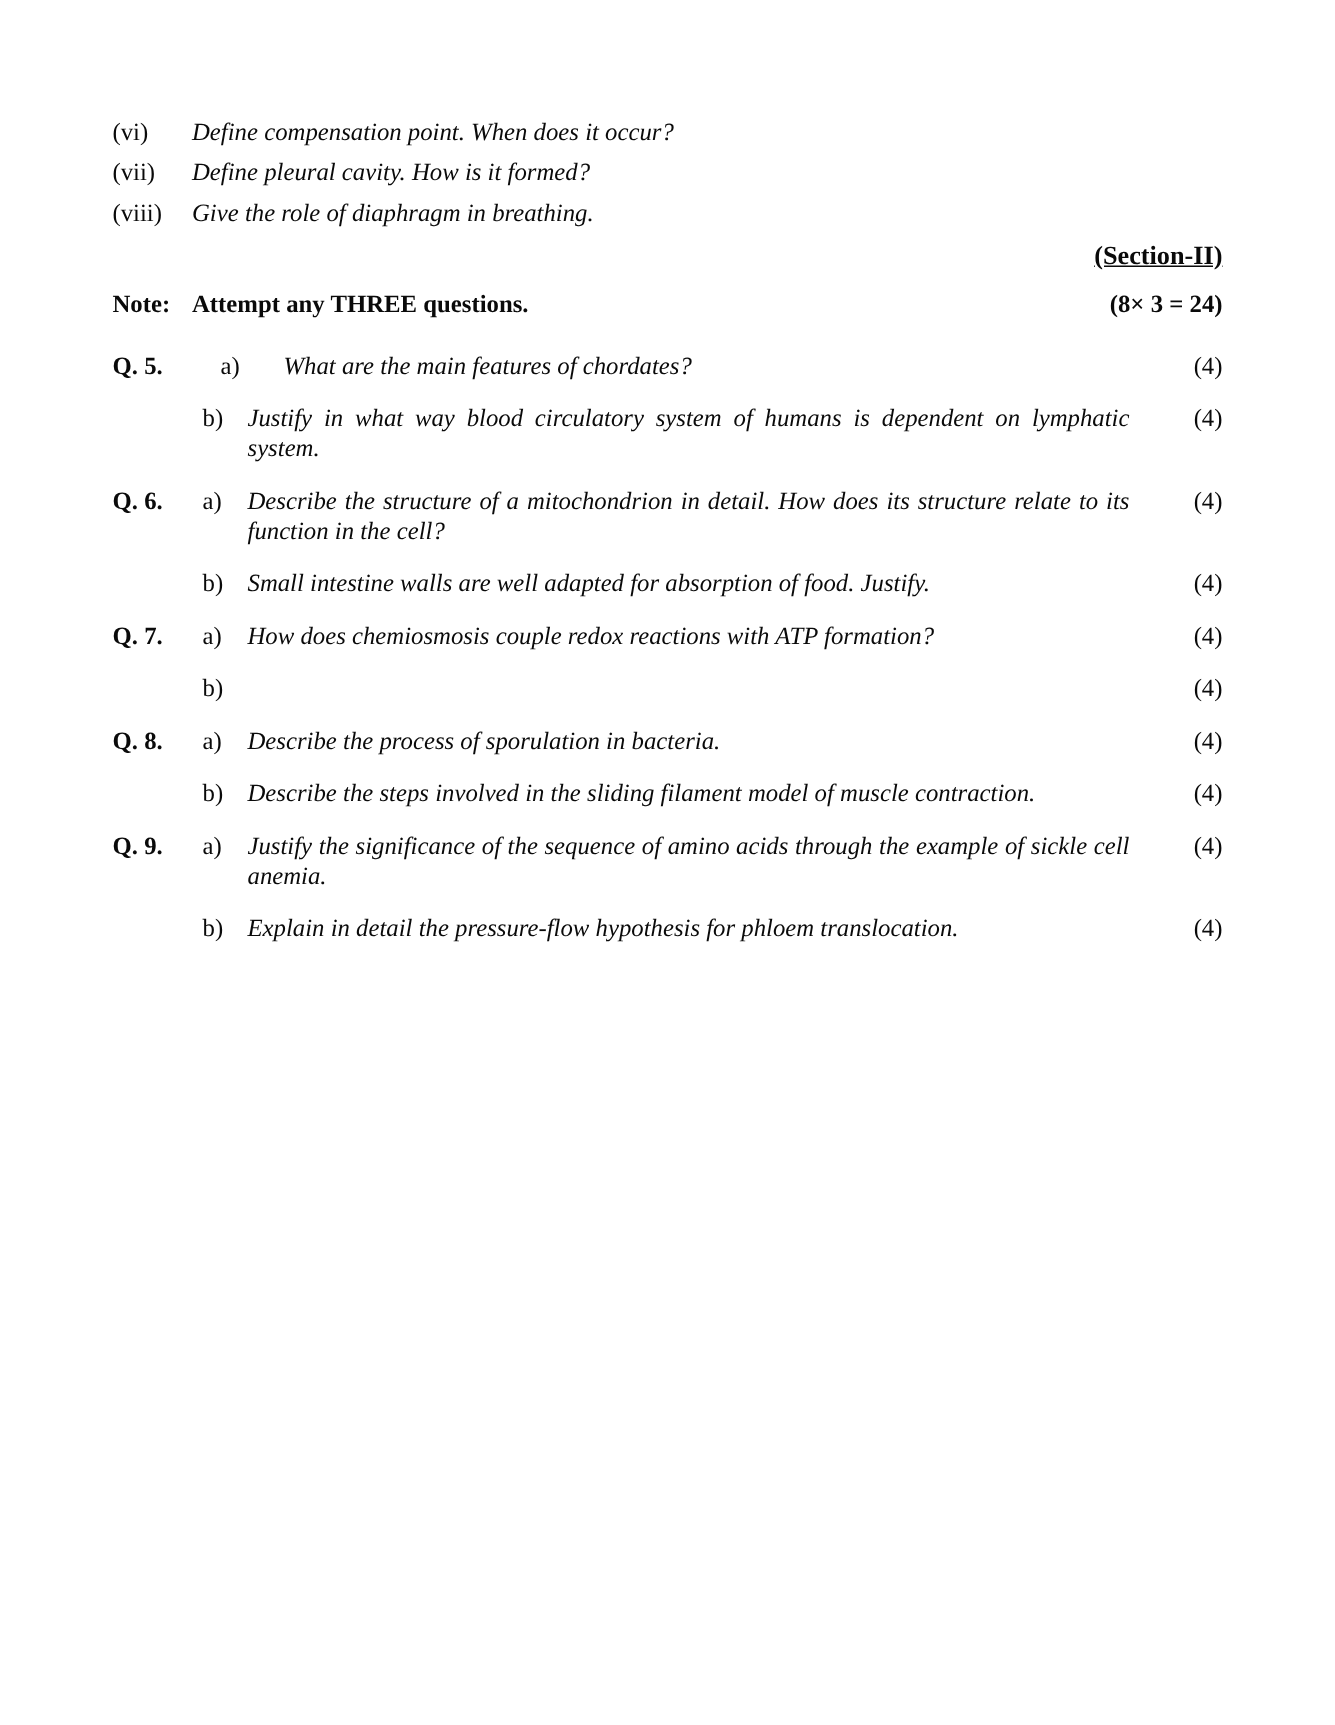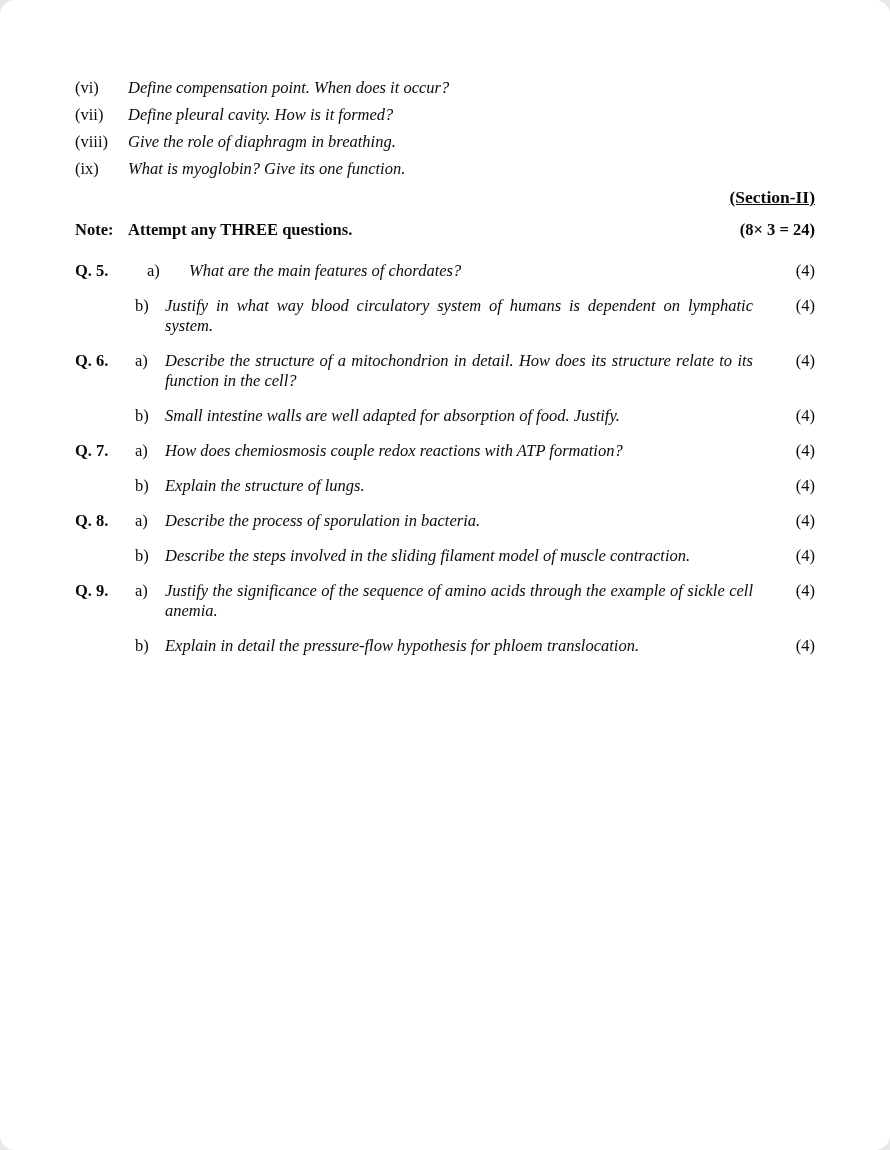--- a/index.html
+++ b/index.html
@@ -7,21 +7,20 @@
     width: 890px;
     height: 1150px;
     margin: 0 auto;
     background: #ffffff;
     box-sizing: border-box;
     padding: 78px 75px 20px 75px;
     font-family: "Liberation Serif", "DejaVu Serif", serif;
     font-size: 16.5px;
     color: #0a0a0a;
     overflow: hidden;
-    border-radius: 15px;
   }
   
   .sq-row { display: flex; line-height: 19px; margin-bottom: 8px; }
   .sq-num { flex: 0 0 53px; }
   .sq-text { flex: 1; font-style: italic; }
   
   .section-heading {
     text-align: right;
     font-weight: bold;
     font-size: 17.5px;
@@ -52,24 +51,20 @@
     <span class="sq-num">(vi)</span>
     <span class="sq-text">Define compensation point. When does it occur?</span>
   </div>
   <div class="sq-row">
     <span class="sq-num">(vii)</span>
     <span class="sq-text">Define pleural cavity. How is it formed?</span>
   </div>
   <div class="sq-row">
     <span class="sq-num">(viii)</span>
     <span class="sq-text">Give the role of diaphragm in breathing.</span>
-  </div>
-  <div class="sq-row">
-    <span class="sq-num">(ix)</span>
-    <span class="sq-text">What is myoglobin? Give its one function.</span>
   </div>
 
   <div class="section-heading">
     <span class="underlined">(Section-II)</span>
   </div>
 
   <div class="note-row">
     <span class="note-label">Note:</span>
     <span class="note-text">Attempt any THREE questions.</span>
     <span class="note-marks">(8× 3 = 24)</span>
@@ -103,21 +98,20 @@
 
   <div class="q-row">
     <span class="q-num">Q. 7.</span>
     <span class="q-letter">a)</span>
     <span class="q-text">How does chemiosmosis couple redox reactions with ATP formation?</span>
     <span class="q-marks">(4)</span>
   </div>
   <div class="q-row">
     <span class="q-num"></span>
     <span class="q-letter">b)</span>
-    <span class="q-text">Explain the structure of lungs.</span>
     <span class="q-marks">(4)</span>
   </div>
 
   <div class="q-row">
     <span class="q-num">Q. 8.</span>
     <span class="q-letter">a)</span>
     <span class="q-text">Describe the process of sporulation in bacteria.</span>
     <span class="q-marks">(4)</span>
   </div>
   <div class="q-row">

